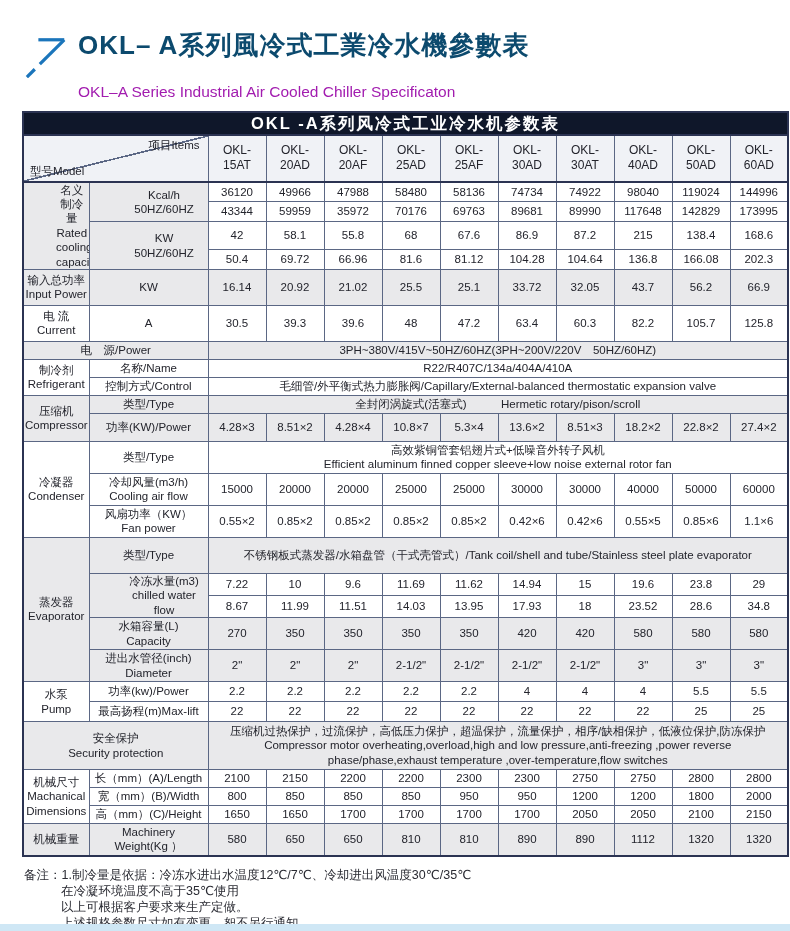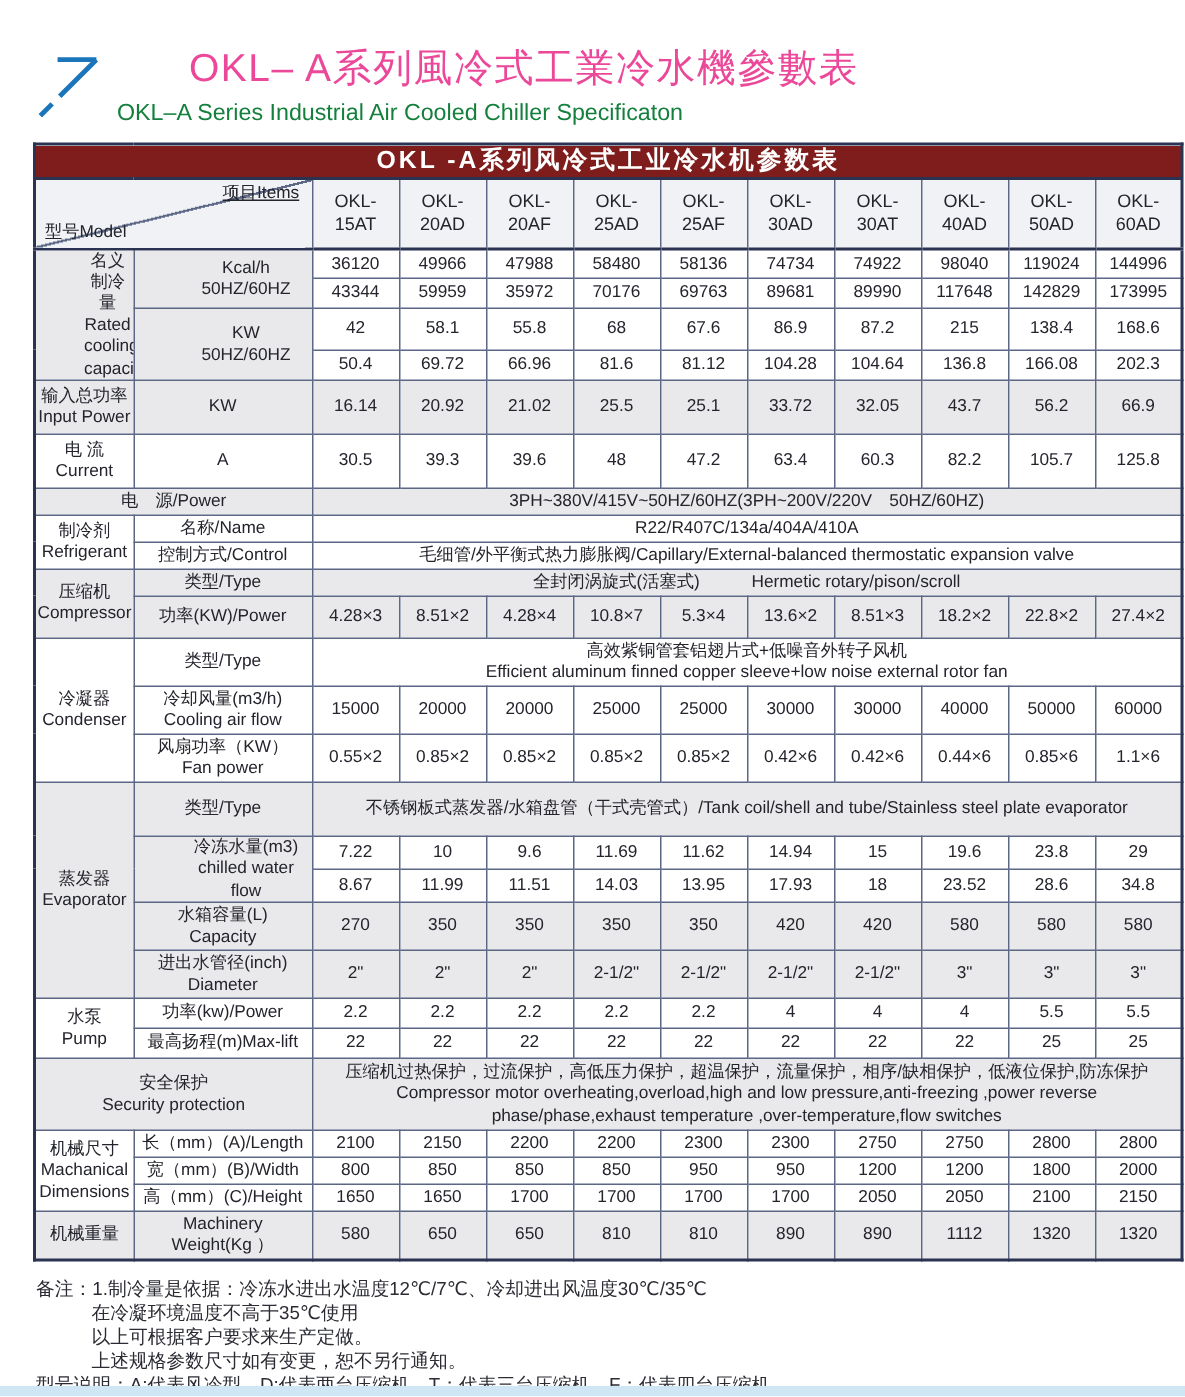--- a/index.html
+++ b/index.html
@@ -3,43 +3,43 @@
 <meta charset="utf-8">
 <style>
   * { margin:0; padding:0; box-sizing:border-box; }
   html,body { width:790px; background:#ffffff; font-family:"Liberation Sans","DejaVu Sans",sans-serif; color:#23242c; }
   body { height:931px; position:relative; overflow:hidden; }
 
   
   .title-block { padding:26px 0 10px 24px; display:flex; align-items:flex-start; }
   .logo { width:46px; height:52px; margin-right:8px; flex:0 0 auto; }
   .titles { padding-top:2px; }
-  .title-zh { font-size:26px; font-weight:normal; letter-spacing:1px; color:#ec4899;margin-left:48px; }
-  .title-en { font-size:15.5px; color:#15803d; margin-top:4px; }
+  .title-zh { font-size:26px; font-weight:bold; letter-spacing:1px; color:#0c4a6e; }
+  .title-en { font-size:15.5px; color:#a21caf; margin-top:20px; }
 
   
   table.spec { border-collapse:collapse; table-layout:fixed; width:766px; margin-left:22px;
                border:2px solid #2b3352; }
   .spec td { border:1px solid #5b6784; text-align:center; vertical-align:middle;
              font-size:11.5px; line-height:1.25; white-space:pre-line; padding:0 1px;
              overflow:hidden; }
   .spec col.c-cat  { width:66px; }
   .spec col.c-item { width:119px; }
   .spec col.c-val  { width:58px; }
 
-  tr.banner-row td { background:#7f1d1d; color:#ffffff; font-size:16.5px; font-weight:bold;
+  tr.banner-row td { background:#0f172a; color:#ffffff; font-size:16.5px; font-weight:bold;
                      letter-spacing:2px; border-bottom:2px solid #2b3352; }
   tr.models-row td { background:#f0f2f6; font-size:12px; border-bottom:2px solid #2b3352; }
 
   td.corner { position:relative; background:#f0f2f6 !important;
       background-image:linear-gradient(to bottom right,
         transparent calc(50% - 0.8px), #5b6784 calc(50% - 0.8px),
         #5b6784 calc(50% + 0.8px), transparent calc(50% + 0.8px)) !important; }
   .corner-model { position:absolute; left:6px; bottom:2px; font-size:11.5px; }
-  .corner-items { position:absolute; right:8px; top:2px; font-size:11.5px;text-decoration:underline; }
+  .corner-items { position:absolute; right:8px; top:2px; font-size:11.5px; }
 
   tr.shade td { background:#e9e9eb; }
   tr.labshade td.cat, tr.labshade td.item { background:#e9e9eb;padding-left:32px; }
 
   .h18{height:18px}.h20{height:20px}.h22{height:22px}.h28{height:28px}
   .h30{height:36px}.h32{height:32px}.h36{height:36px}.h48{height:48px}
 
   
   .notes { margin:10px 0 0 24px; font-size:12.5px; line-height:16px; color:#2a2b33; }
   .notes .note-line { white-space:pre-line; }
@@ -249,21 +249,21 @@
   <tr class="h32">
     <td class="item">风扇功率（KW）
 Fan power</td>
   <td>0.55×2</td>
         <td>0.85×2</td>
         <td>0.85×2</td>
         <td>0.85×2</td>
         <td>0.85×2</td>
         <td>0.42×6</td>
         <td>0.42×6</td>
-        <td>0.44×6</td>
+        <td>0.55×5</td>
         <td>0.85×6</td>
         <td>1.1×6</td>
       </tr>
 
   <tr class="shade h36">
     <td class="cat" rowspan="5">蒸发器
 Evaporator</td>
     <td class="item">类型/Type</td>
     <td colspan="10">不锈钢板式蒸发器/水箱盘管（干式壳管式）/Tank coil/shell and tube/Stainless steel plate evaporator</td>
   </tr>

